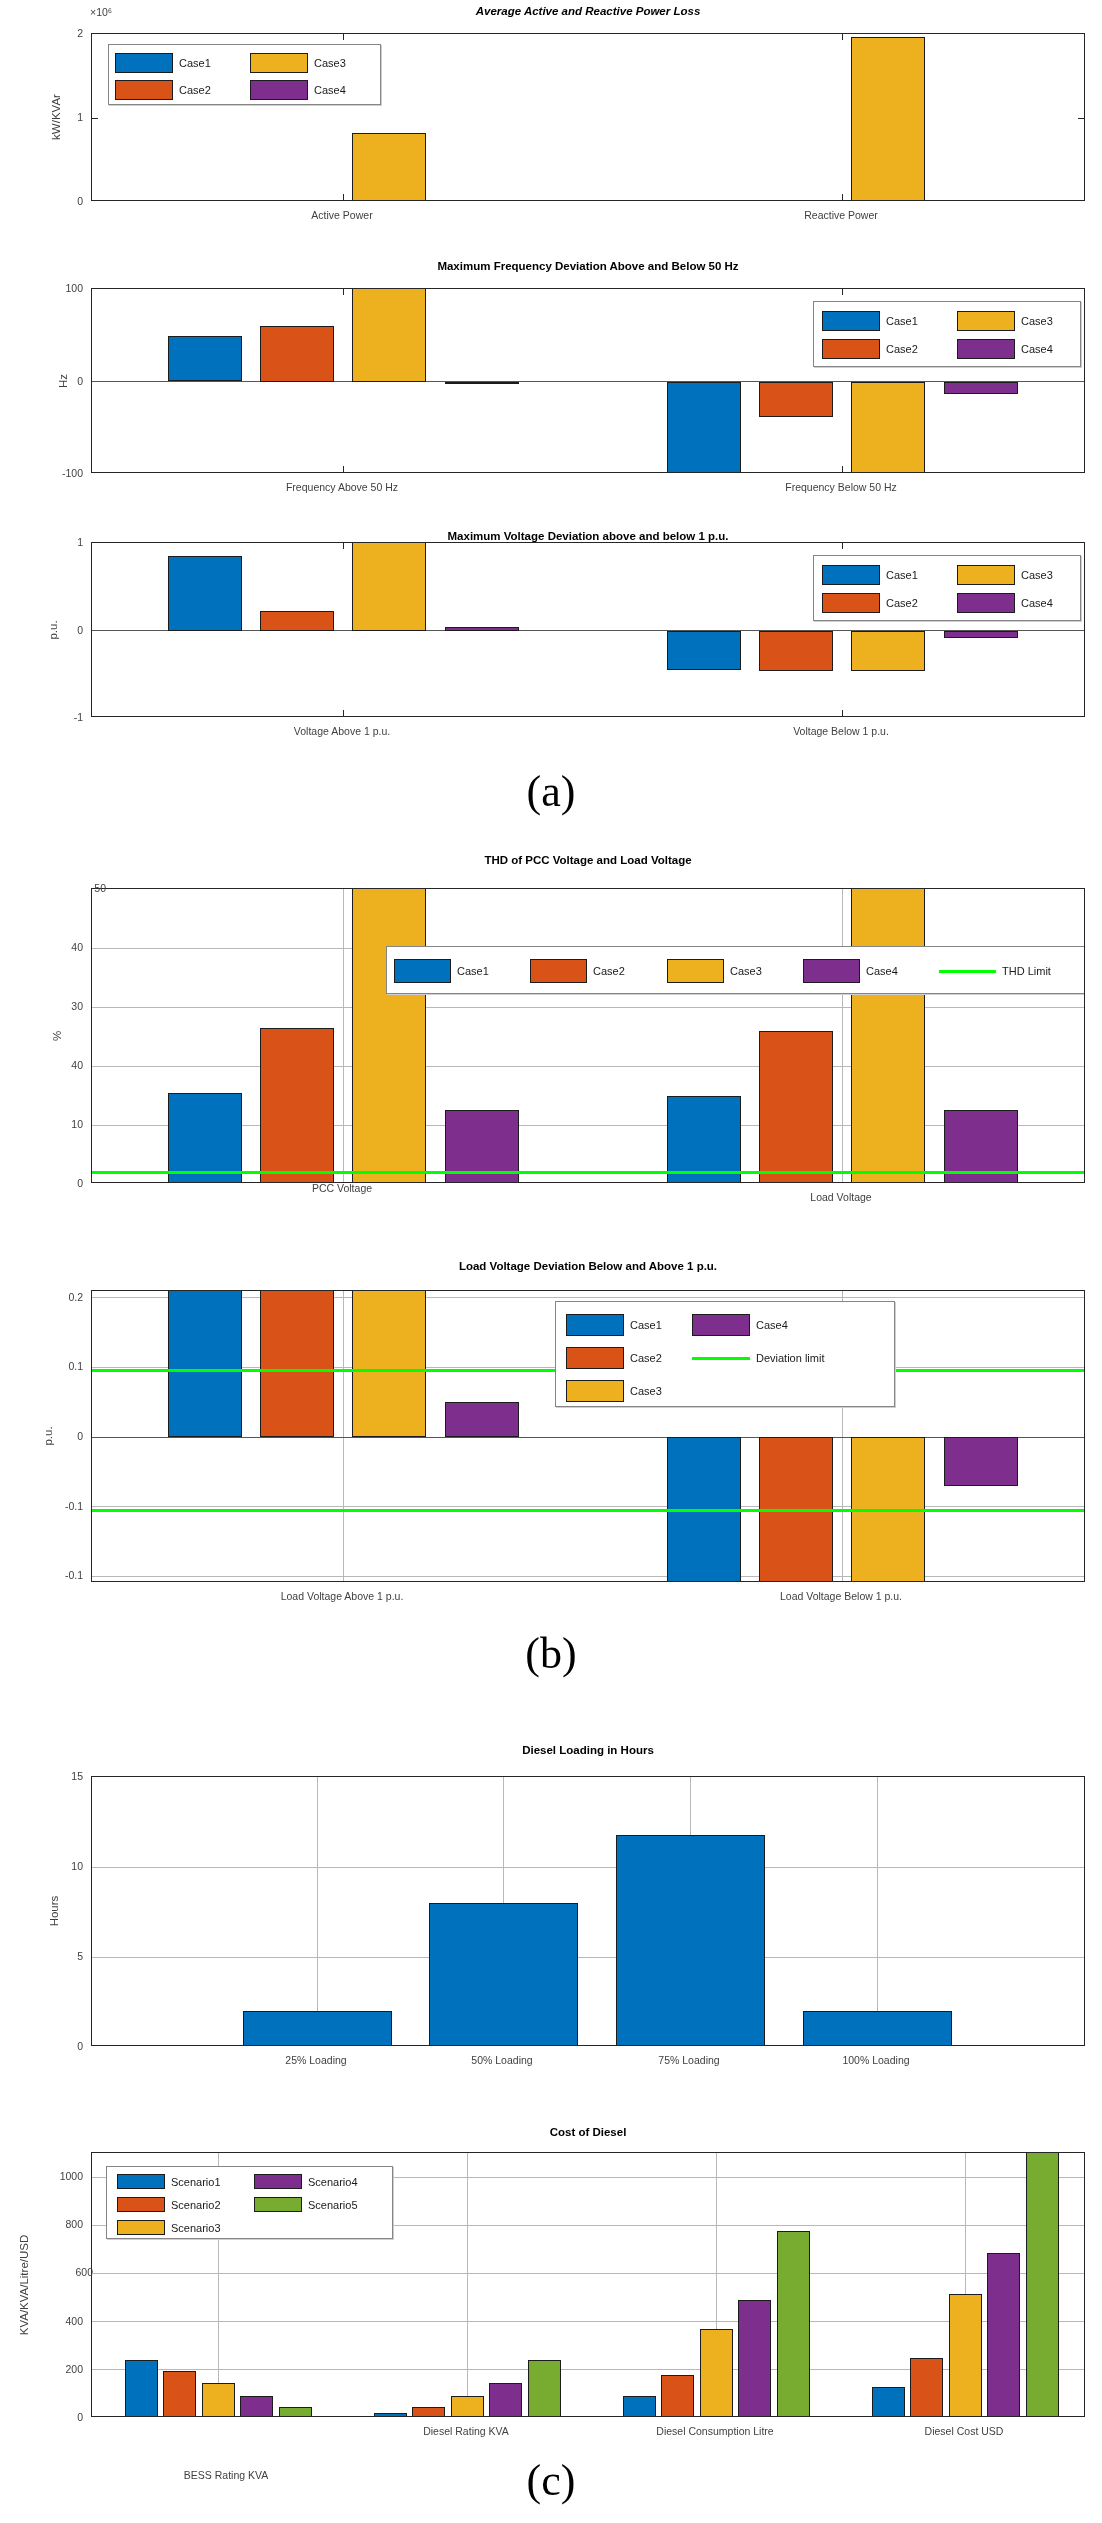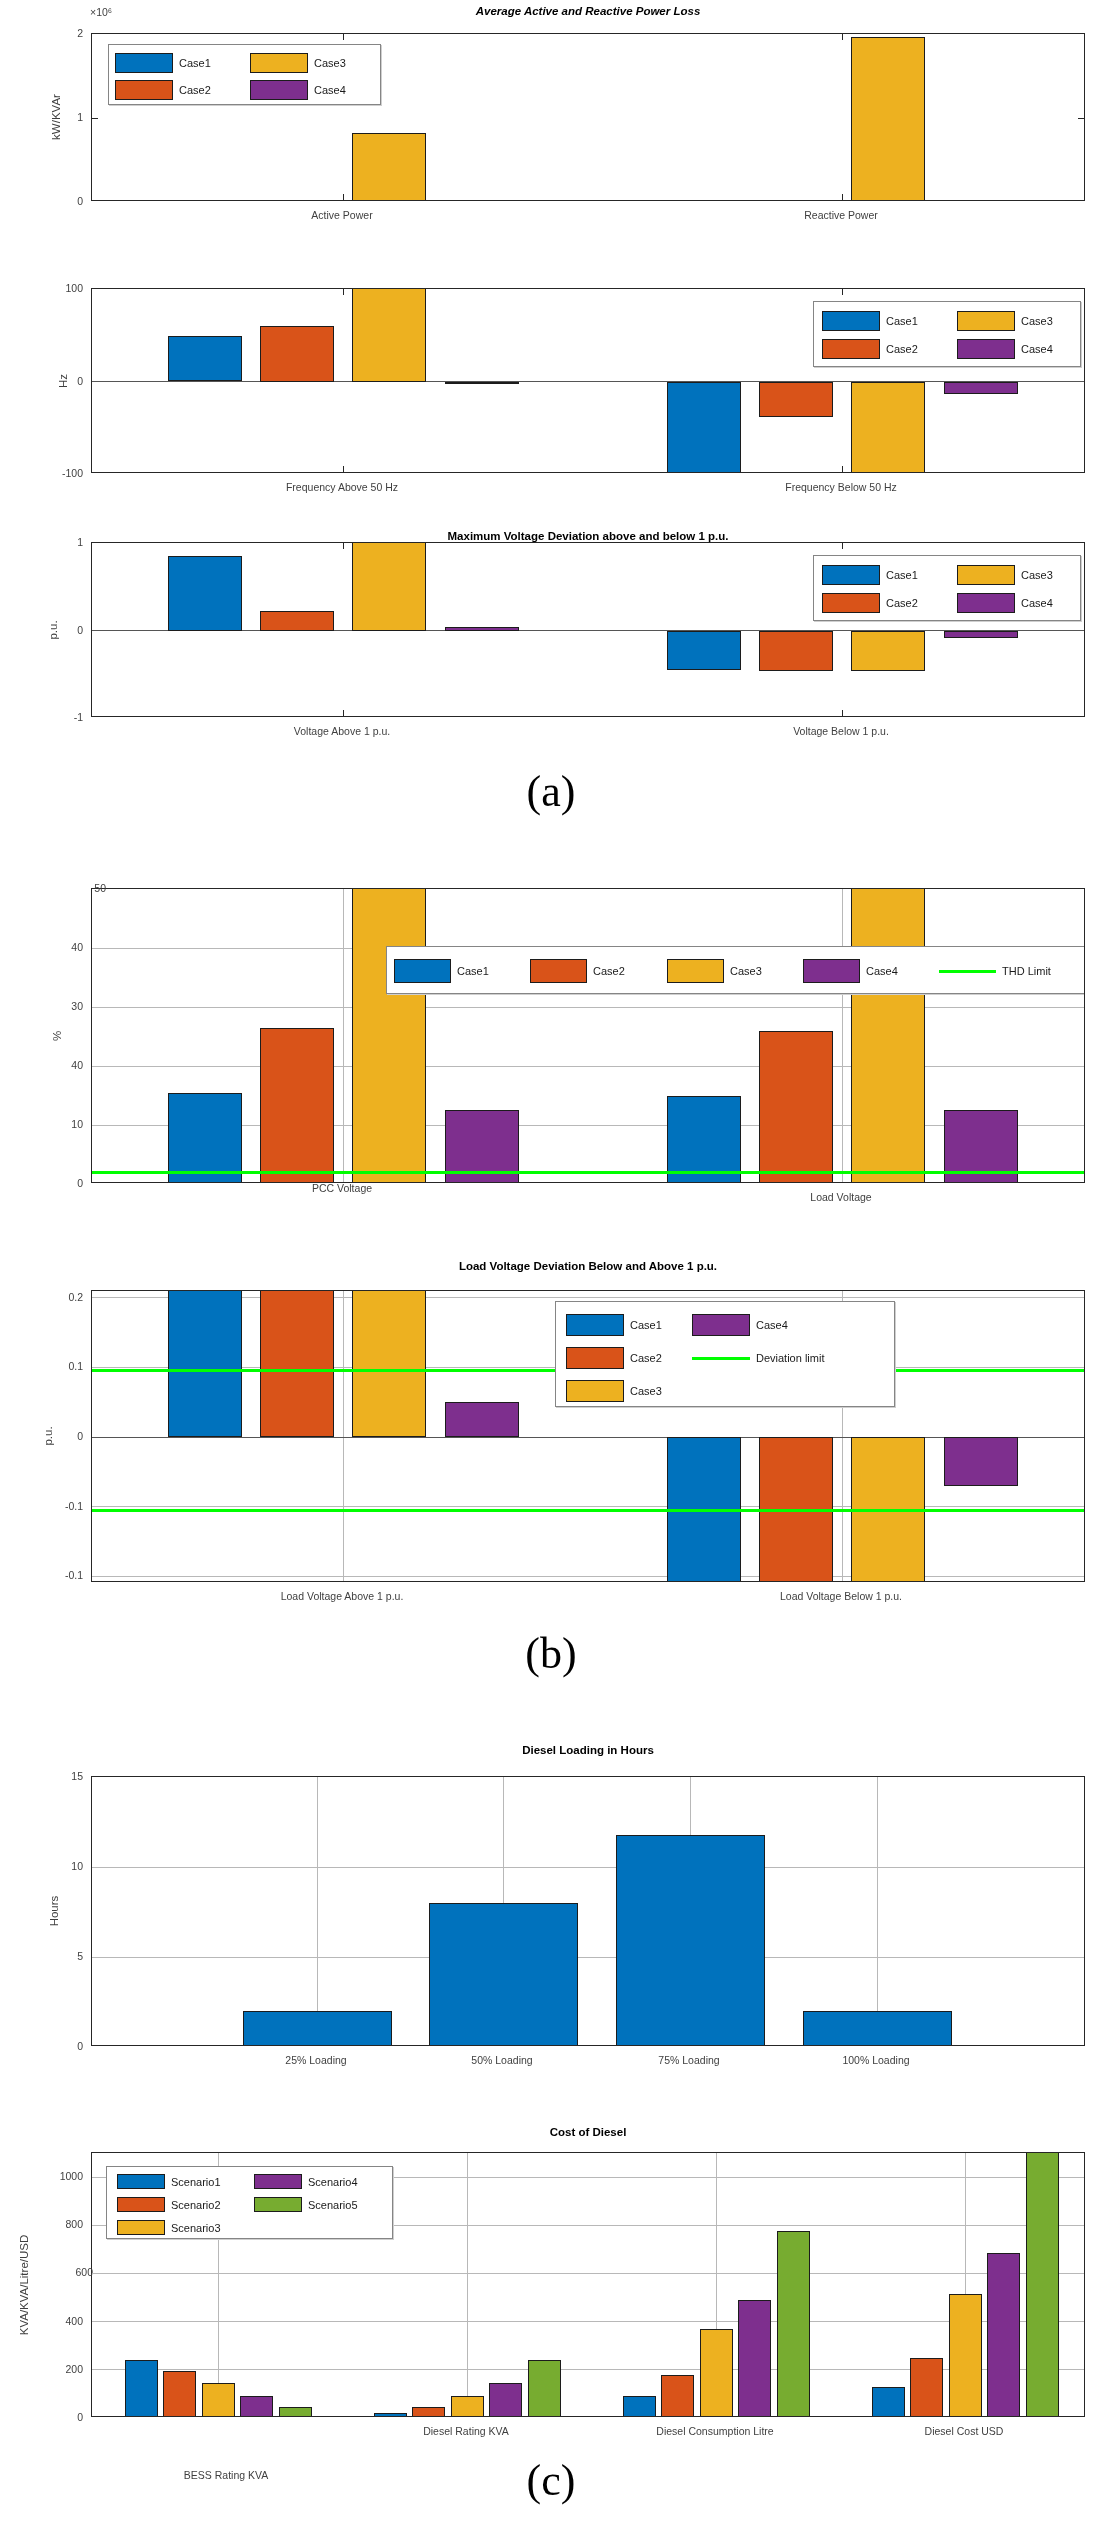--- a/index.html
+++ b/index.html
@@ -39,20 +39,21 @@
         <div class="legtext" style="position: absolute; left: 70px; top: 18px; transform: translateY(-50%); white-space: nowrap;">Case1</div>
         <div style="position: absolute; left: 6px; top: 35px; width: 58px; height: 20px; background: rgb(217, 83, 25); border: 1px solid rgb(28, 28, 28); box-sizing: border-box;"></div>
         <div class="legtext" style="position: absolute; left: 70px; top: 45px; transform: translateY(-50%); white-space: nowrap;">Case2</div>
         <div style="position: absolute; left: 141px; top: 8px; width: 58px; height: 20px; background: rgb(237, 177, 32); border: 1px solid rgb(28, 28, 28); box-sizing: border-box;"></div>
         <div class="legtext" style="position: absolute; left: 205px; top: 18px; transform: translateY(-50%); white-space: nowrap;">Case3</div>
         <div style="position: absolute; left: 141px; top: 35px; width: 58px; height: 20px; background: rgb(126, 47, 142); border: 1px solid rgb(28, 28, 28); box-sizing: border-box;"></div>
         <div class="legtext" style="position: absolute; left: 205px; top: 45px; transform: translateY(-50%); white-space: nowrap;">Case4</div>
       </div>
     </div>
 
+  <div class="ctitle" id="title1" style="top: 260px;">Maximum Frequency Deviation Above and Below 50 Hz</div>
   <div class="ylab" id="ylab1" style="left: 63px; top: 380.5px;">Hz</div>
   <div class="plot" id="plot1" style="top: 288px; height: 185px;">
       <div style="position: absolute; left: 0px; top: 92px; width: 6px; height: 1px; background: rgb(38, 38, 38);"></div>
       <div style="position: absolute; right: 0px; top: 92px; width: 6px; height: 1px; background: rgb(38, 38, 38);"></div>
       <div style="position: absolute; top: 0px; left: 250.5px; width: 1px; height: 6px; background: rgb(38, 38, 38);"></div>
       <div style="position: absolute; bottom: 0px; left: 250.5px; width: 1px; height: 6px; background: rgb(38, 38, 38);"></div>
       <div style="position: absolute; top: 0px; left: 749.5px; width: 1px; height: 6px; background: rgb(38, 38, 38);"></div>
       <div style="position: absolute; bottom: 0px; left: 749.5px; width: 1px; height: 6px; background: rgb(38, 38, 38);"></div>
       <div style="position: absolute; left: 0px; right: 0px; top: 92px; height: 1px; background: rgb(85, 85, 85); z-index: 1;"></div>
       <div style="position: absolute; left: 75.5px; width: 74px; top: 47.175px; height: 45.325px; background: rgb(0, 114, 189); border: 1px solid rgb(28, 28, 28); box-sizing: border-box; z-index: 2;"></div>
@@ -100,20 +101,21 @@
         <div class="legtext" style="position: absolute; left: 72px; top: 47px; transform: translateY(-50%); white-space: nowrap;">Case2</div>
         <div style="position: absolute; left: 143px; top: 9px; width: 58px; height: 20px; background: rgb(237, 177, 32); border: 1px solid rgb(28, 28, 28); box-sizing: border-box;"></div>
         <div class="legtext" style="position: absolute; left: 207px; top: 19px; transform: translateY(-50%); white-space: nowrap;">Case3</div>
         <div style="position: absolute; left: 143px; top: 37px; width: 58px; height: 20px; background: rgb(126, 47, 142); border: 1px solid rgb(28, 28, 28); box-sizing: border-box;"></div>
         <div class="legtext" style="position: absolute; left: 207px; top: 47px; transform: translateY(-50%); white-space: nowrap;">Case4</div>
       </div>
     </div>
 
   <div class="seclabel" id="sec0" style="top:766px">(a)</div>
 
+  <div class="ctitle" id="title3" style="top: 854px;">THD of PCC Voltage and Load Voltage</div>
   <div class="ylab" id="ylab3" style="left: 57px; top: 1035.5px;">%</div>
   <div class="plot" id="plot3" style="top: 888px; height: 295px;">
       <div style="position: absolute; left: 0px; right: 0px; top: 235.5px; height: 1px; background: rgb(184, 184, 184); z-index: 1;"></div>
       <div style="position: absolute; left: 0px; top: 235.5px; width: 6px; height: 1px; background: rgb(38, 38, 38);"></div>
       <div style="position: absolute; right: 0px; top: 235.5px; width: 6px; height: 1px; background: rgb(38, 38, 38);"></div>
       <div style="position: absolute; left: 0px; right: 0px; top: 176.5px; height: 1px; background: rgb(184, 184, 184); z-index: 1;"></div>
       <div style="position: absolute; left: 0px; top: 176.5px; width: 6px; height: 1px; background: rgb(38, 38, 38);"></div>
       <div style="position: absolute; right: 0px; top: 176.5px; width: 6px; height: 1px; background: rgb(38, 38, 38);"></div>
       <div style="position: absolute; left: 0px; right: 0px; top: 117.5px; height: 1px; background: rgb(184, 184, 184); z-index: 1;"></div>
       <div style="position: absolute; left: 0px; top: 117.5px; width: 6px; height: 1px; background: rgb(38, 38, 38);"></div>

